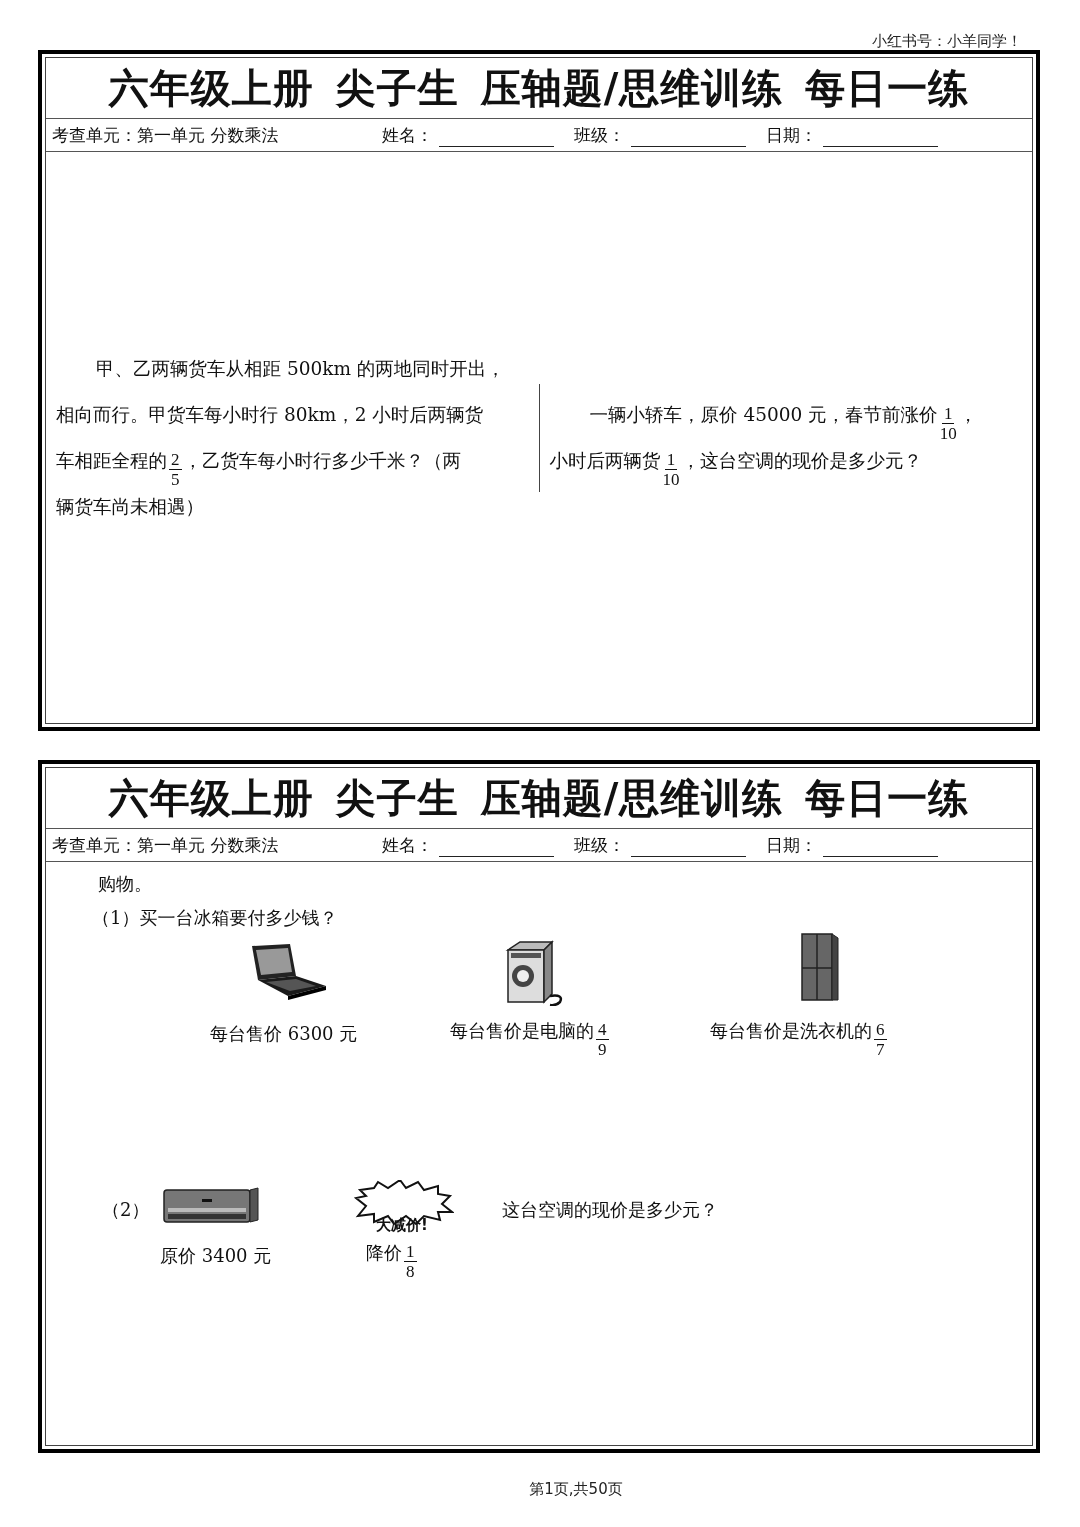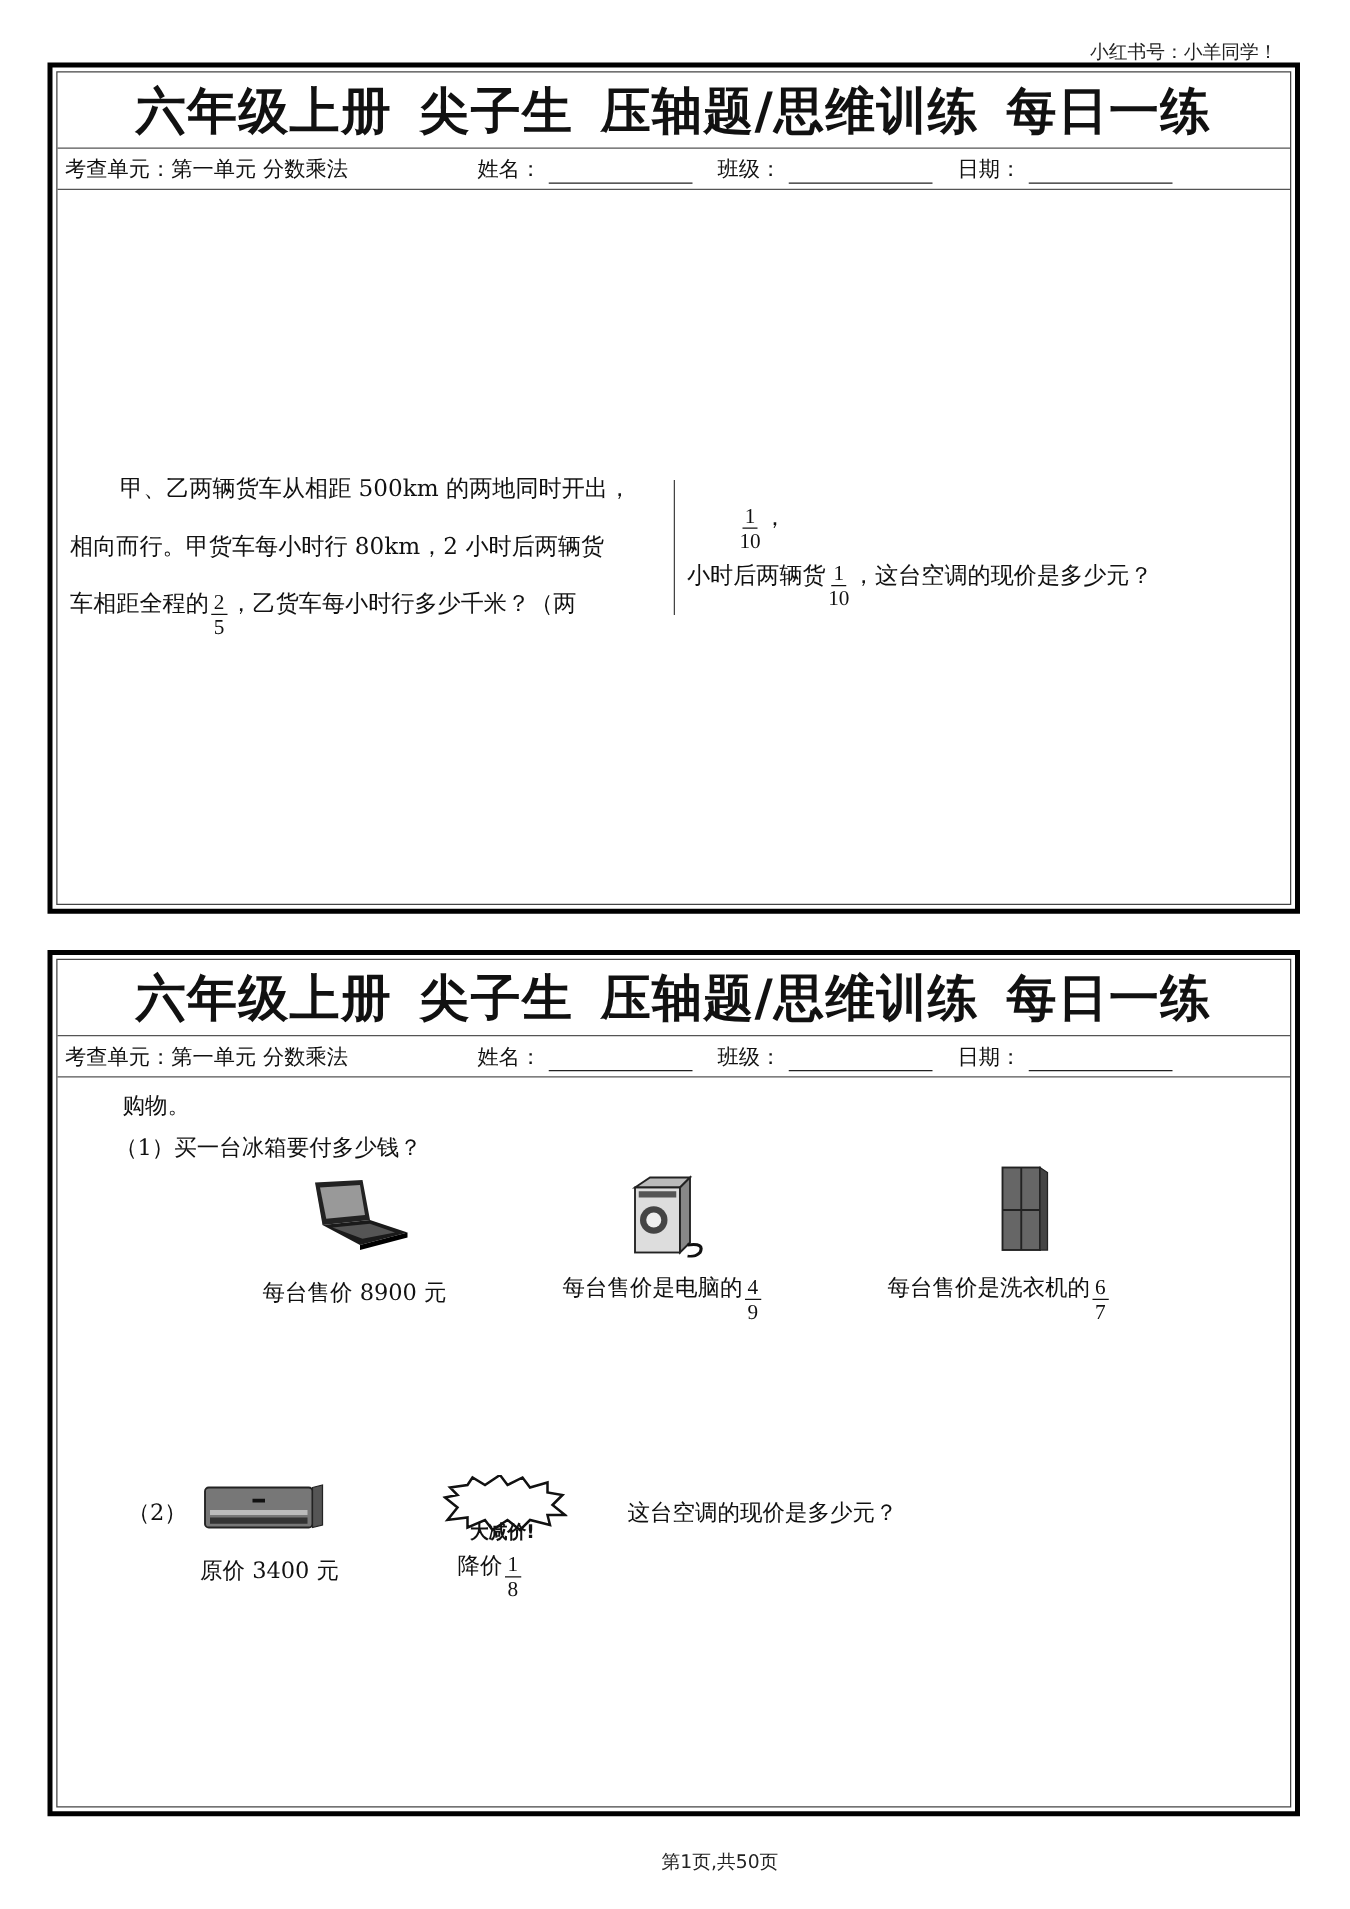--- a/index.html
+++ b/index.html
@@ -76,24 +76,25 @@
     <div class="cols">
       <div class="col">
         <div><span class="indent"></span><span>甲、乙两辆货车从相距 500km 的两地同时开出，</span></div>
         <div>相向而行。甲货车每小时行 80km，2 小时后两辆货</div>
         <div>
           <span>车相距全程的</span><span class="frac">
               <span class="num">2</span>
               <span class="den">5</span>
             </span><span>，乙货车每小时行多少千米？（两</span>
         </div>
+        <div>辆货车尚未相遇）</div>
       </div>
       <div class="col">
         <div>
-          <span class="indent"></span><span class="frac">
+          <span class="indent"></span><span>一辆小轿车，原价 45000 元，春节前涨价</span><span class="frac">
               <span class="num">1</span>
               <span class="den">10</span>
             </span><span>，</span>
         </div>
         <div>
           <span>小时后两辆货</span><span class="frac">
               <span class="num">1</span>
               <span class="den">10</span>
             </span><span>，这台空调的现价是多少元？</span>
         </div>
@@ -132,21 +133,21 @@
 
       <div class="abs" style="left:200px; top:80px;">
         <svg width="84" height="60" viewBox="0 0 84 60">
           <polygon points="6,4 44,2 50,34 12,38" fill="#222"></polygon>
           <polygon points="10,8 42,6 46,30 15,33" fill="#999"></polygon>
           <polygon points="12,38 50,34 80,44 42,54" fill="#1a1a1a"></polygon>
           <polygon points="20,40 50,37 70,44 44,49" fill="#555"></polygon>
           <polygon points="42,54 80,44 80,48 42,58" fill="#000"></polygon>
         </svg>
       </div>
-      <div class="abs" style="left:164px; top:160px;">每台售价  8900 元</div>
+      <div class="abs" style="left:164px; top:160px;">每台售价  6300 元</div>
 
       <div class="abs" style="left:458px; top:76px;">
         <svg width="66" height="68" viewBox="0 0 66 68">
           <polygon points="4,12 16,4 48,4 40,12" fill="#bbb" stroke="#222" stroke-width="1.5"></polygon>
           <rect x="4" y="12" width="36" height="52" fill="#ddd" stroke="#222" stroke-width="1.5"></rect>
           <polygon points="40,12 48,4 48,56 40,64" fill="#888" stroke="#222" stroke-width="1.5"></polygon>
           <rect x="7" y="15" width="30" height="5" fill="#555"></rect>
           <circle cx="19" cy="38" r="11" fill="#444"></circle>
           <circle cx="19" cy="38" r="6" fill="#eee"></circle>
           <path d="M46,58 Q60,56 56,64 Q52,68 46,67" stroke="#111" stroke-width="2.5" fill="none"></path>

